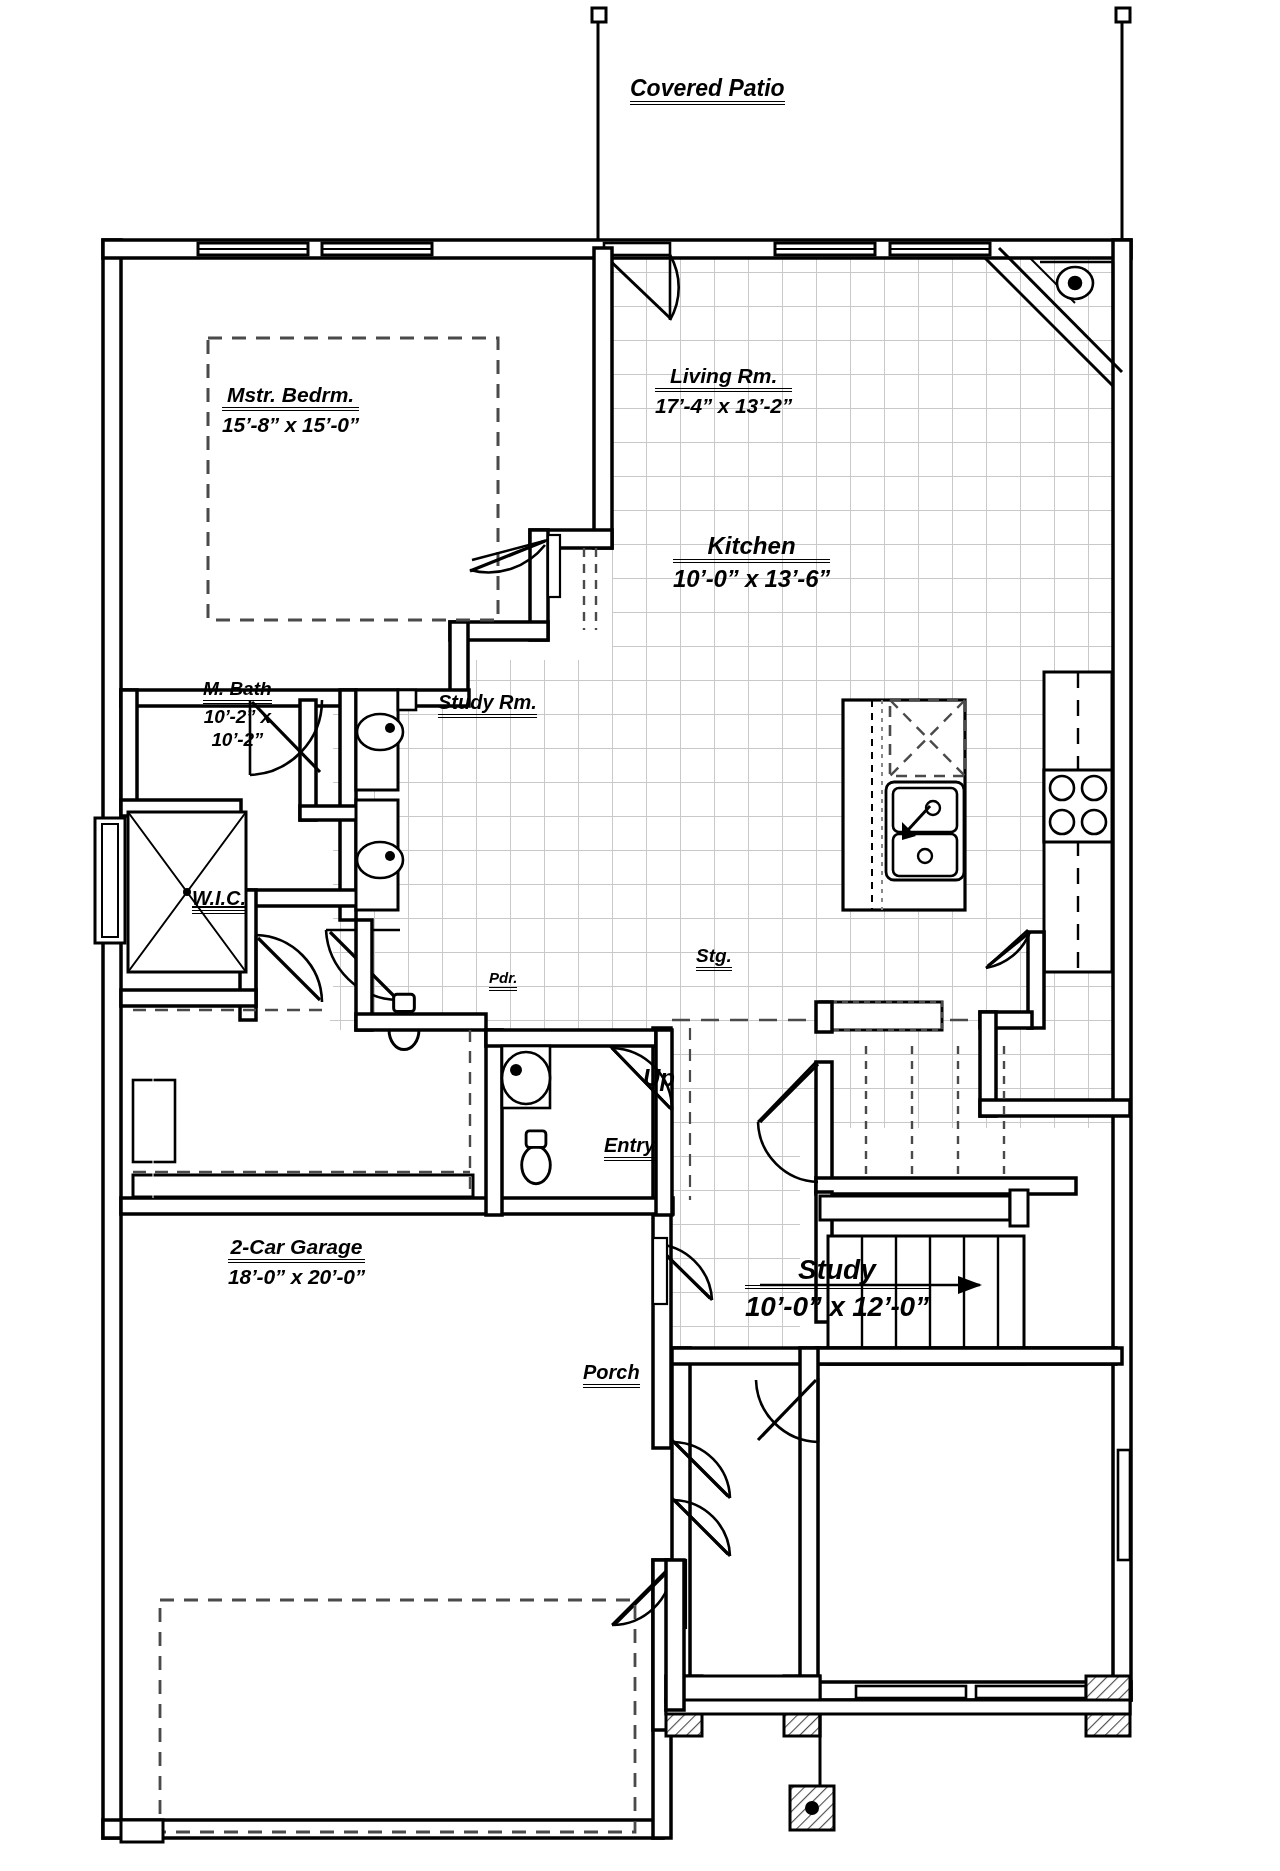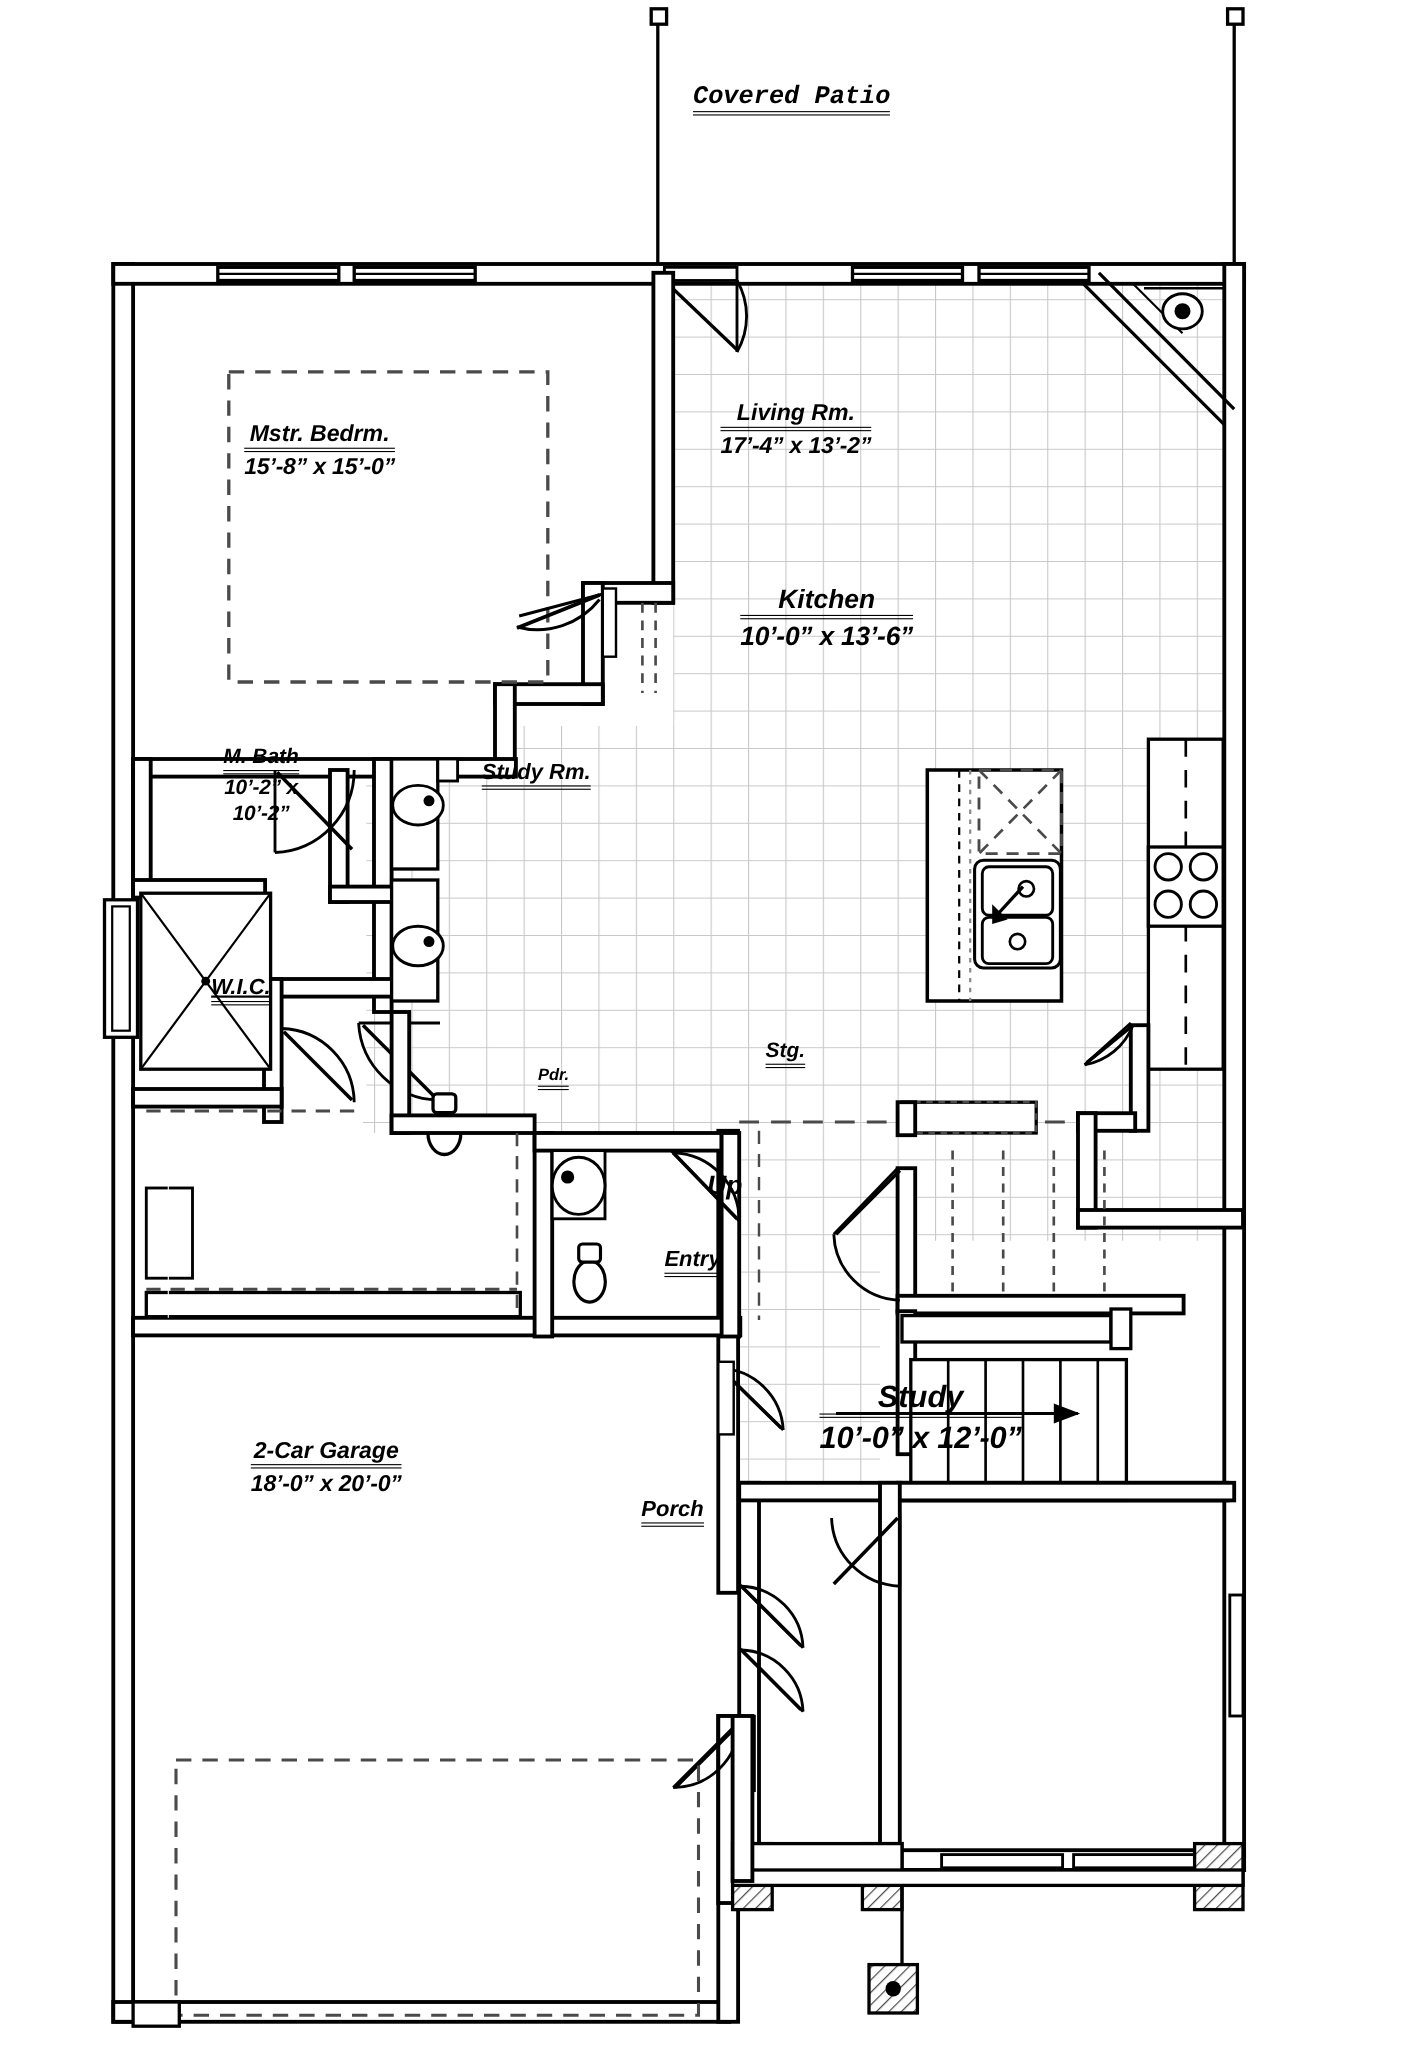--- a/index.html
+++ b/index.html
@@ -339,21 +339,21 @@
       <rect x="666" y="1560" width="18" height="150" fill="#fff" stroke="#000" stroke-width="3.5"></rect>
     </g>
 
     <g>
       <path d="M470 1030 L470 1198" stroke="#4a4a4a" stroke-width="2.4" stroke-dasharray="12 9" fill="none"></path>
       <path d="M690 1028 L690 1200" stroke="#4a4a4a" stroke-width="2.2" stroke-dasharray="12 9" fill="none"></path>
       <path d="M153 1030 L153 1198" stroke="#fff" stroke-width="1" fill="none"></path>
     </g>
   </svg>
 
-  <div class="lbl ctr" style="left:630px;top:76px;font-size:23px;font-family:Liberation Mono, monospace;">
+  <div class="lbl ctr" style="left:630px;top:76px;font-size:23px;">
     <span class="nm">Covered  Patio</span>
   </div>
 
   <div class="lbl ctr" style="left:222px;top:352px;font-size:21px;margin-top:32px;">
     <span class="nm">Mstr.  Bedrm.</span>
     <span class="dim">15’-8”  x  15’-0”</span>
   </div>
 
   <div class="lbl ctr" style="left:655px;top:365px;font-size:21px;">
     <span class="nm">Living  Rm.</span>
@@ -389,21 +389,21 @@
 
   <div class="lbl ctr" style="left:604px;top:1135px;font-size:20px;">
     <span class="nm">Entry</span>
   </div>
 
   <div class="lbl ctr" style="left:745px;top:1255px;font-size:28px;">
     <span class="nm">Study</span>
     <span class="dim">10’-0”  x  12’-0”</span>
   </div>
 
-  <div class="lbl ctr" style="left:228px;top:1308px;font-size:21px;">
+  <div class="lbl ctr" style="left:228px;top:1236px;font-size:21px;">
     <span class="nm">2-Car  Garage</span>
     <span class="dim">18’-0”  x  20’-0”</span>
   </div>
 
   <div class="lbl ctr" style="left:583px;top:1362px;font-size:20px;">
     <span class="nm">Porch</span>
   </div>
 
   <div class="lbl ctr nounder" style="left:643px;top:1065px;font-size:24px;">
     <span class="nm">Up</span>

